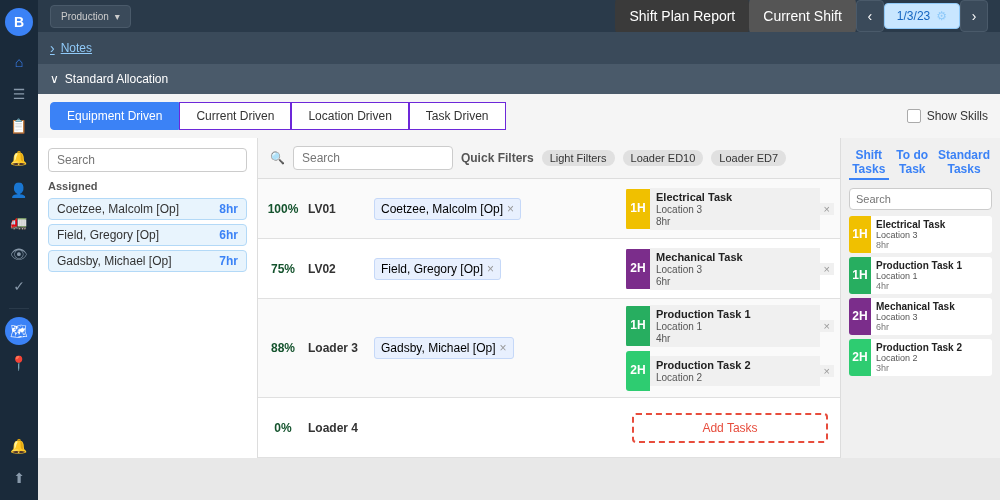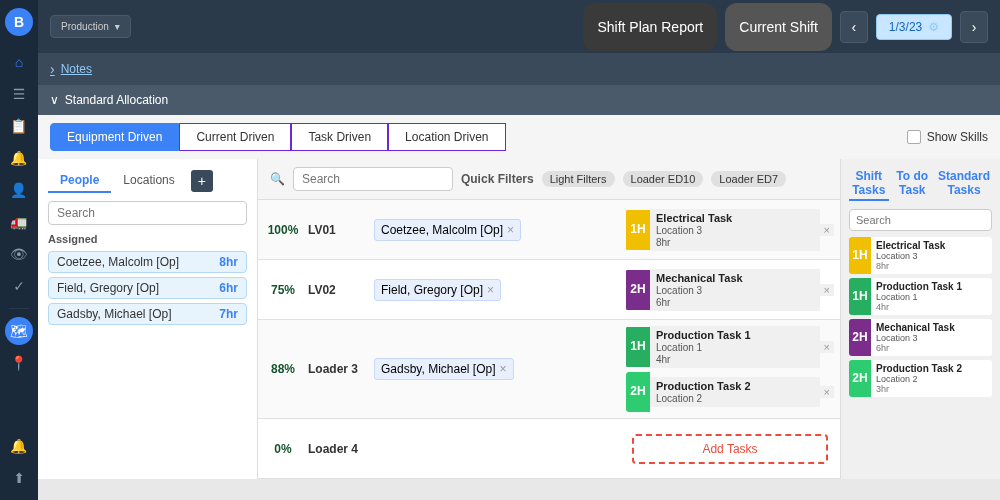--- a/index.html
+++ b/index.html
@@ -34,26 +34,25 @@
     }
     .sidebar-icon.active { color: #3b82f6; }
     .sidebar-icon.highlighted { background: #3b82f6; color: white; border-radius: 50%; }
     .sidebar-divider { width: 20px; height: 1px; background: #2a3a4a; margin: 4px 0; }
 
     
     .main { flex: 1; display: flex; flex-direction: column; overflow: hidden; }
 
     
     .topbar {
-      height: 53px;
+      height: 32px;
       background: #2a3a4a;
       display: flex;
       align-items: center;
       padding: 0 12px;
-      gap: 8px;
     }
     .dropdown-select {
       background: #3a4a5a;
       border: 1px solid #4a5a6a;
       color: white;
       padding: 5px 10px;
       border-radius: 4px;
       display: flex;
       align-items: center;
       gap: 6px;
@@ -461,36 +460,31 @@
     </div>
 
     <div class="resource-bar">
       <span>∨</span>
       <span>Standard Allocation</span>
     </div>
 
     <div class="tab-area">
       <button class="tab-btn active">Equipment Driven</button>
       <button class="tab-btn">Current Driven</button>
+      <button class="tab-btn">Location Driven</button>
       <button class="tab-btn">Task Driven</button>
-      <button class="tab-btn">Location Driven</button>
       <div class="show-skills">
         <div class="checkbox-box"></div>
         <span>Show Skills</span>
       </div>
     </div>
 
     <div class="panel-area">
 
       <div class="left-panel">
-        <div class="sub-tabs">
-          <div class="sub-tab active">People</div>
-          <div class="sub-tab">Locations</div>
-          <button class="sub-tab-add">+</button>
-        </div>
         <input class="search-input" type="text" placeholder="Search" style="">
         <div class="section-label">Assigned</div>
         <div>
           <div class="person-chip">
             <span class="name">Coetzee, Malcolm [Op]</span>
             <span class="hours">8hr</span>
           </div>
           <div class="person-chip">
             <span class="name">Field, Gregory [Op]</span>
             <span class="hours">6hr</span>

